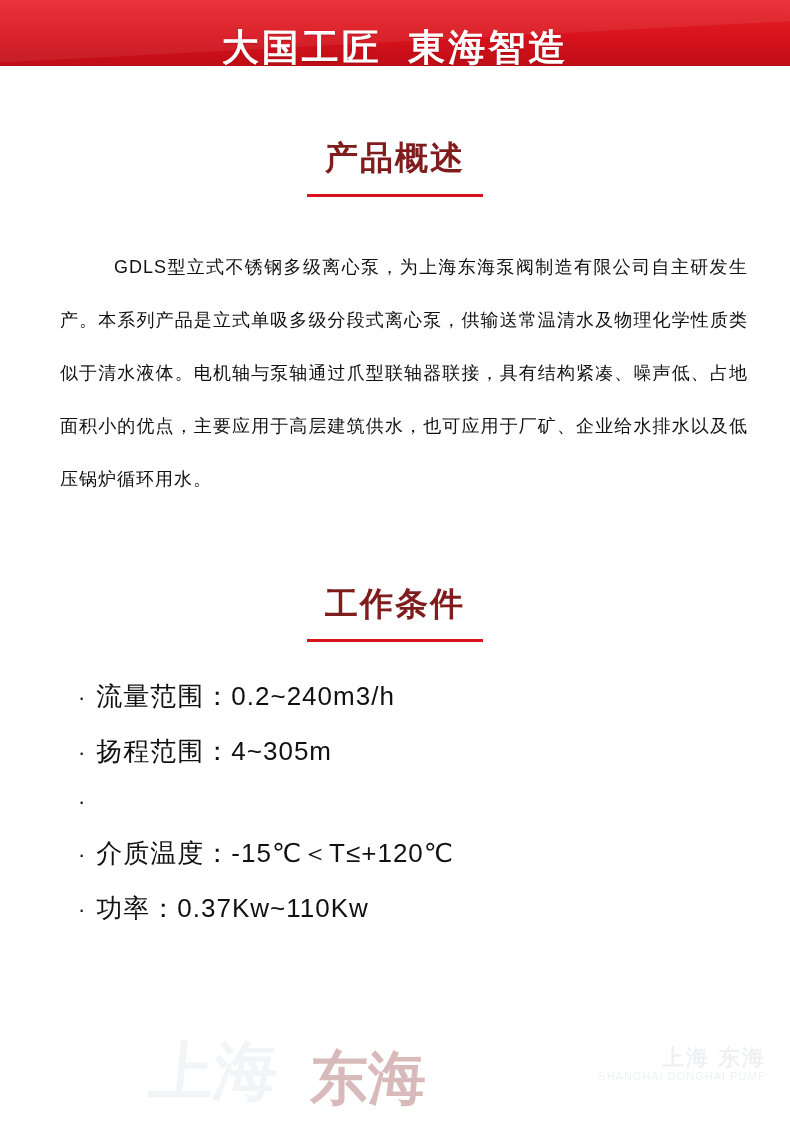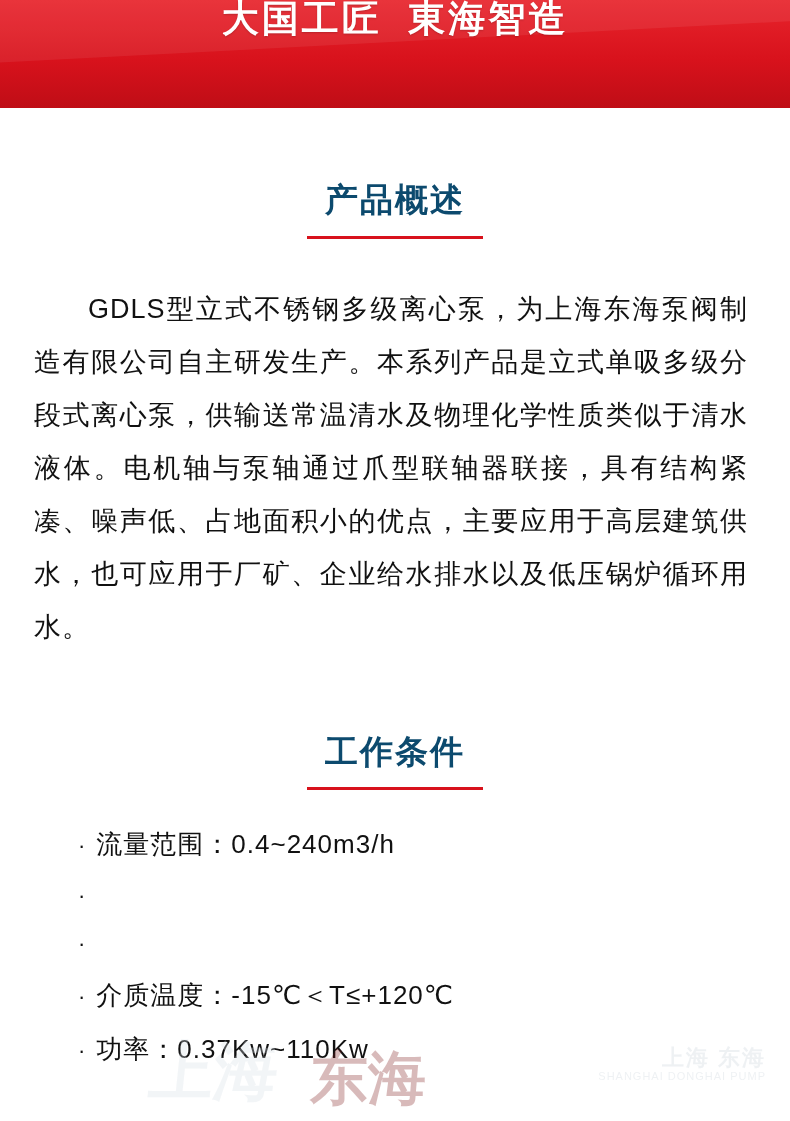--- a/index.html
+++ b/index.html
@@ -12,24 +12,24 @@
     background: #ffffff;
     font-family: "Liberation Sans", "DejaVu Sans", sans-serif;
     position: relative;
     overflow: hidden;
   }
 
   
   .banner {
     position: relative;
     width: 790px;
-    height: 108px;
+    height: 66px;
     background: linear-gradient(180deg, #e8252d 0%, #d8121c 55%, #bf0d16 100%);
     display: flex;
-    align-items: flex-start;
+    align-items: flex-end;
     justify-content: center;
     overflow: hidden;
   }
   .banner-sheen {
     position: absolute;
     left: -20px; top: -40px;
     width: 900px; height: 80px;
     background: rgba(255,255,255,0.07);
     transform: rotate(-3deg);
     pointer-events: none;
@@ -45,38 +45,38 @@
     z-index: 2;
   }
 
   
   .section {
     text-align: center;
   }
   .section-title {
     font-size: 33px;
     font-weight: bold;
-    color: #0c4a6e;
+    color: #7f1d1d;
     letter-spacing: 2px;
     line-height: 1.2;
   }
   .section-rule {
     width: 176px;
     height: 3px;
     background: #d8121c;
     margin: 16px auto 0;
   }
 
   .overview-heading { margin-top: 72px; }
   .conditions-heading { margin-top: 78px; }
 
   
   .paragraph {
-    margin: 44px 42px 0 34px;
-    font-size: 27px;
+    margin: 44px 42px 0 60px;
+    font-size: 18px;
     line-height: 53px;
     color: #111111;
     text-align: justify;
     text-align-last: left;
     text-indent: 54px;
     letter-spacing: 1px;
     font-family: "Liberation Sans", "DejaVu Sans", sans-serif;
   }
 
   
@@ -158,24 +158,25 @@
 <p class="paragraph">GDLS型立式不锈钢多级离心泵，为上海东海泵阀制造有限公司自主研发生产。本系列产品是立式单吸多级分段式离心泵，供输送常温清水及物理化学性质类似于清水液体。电机轴与泵轴通过爪型联轴器联接，具有结构紧凑、噪声低、占地面积小的优点，主要应用于高层建筑供水，也可应用于厂矿、企业给水排水以及低压锅炉循环用水。</p>
 
 <div class="section conditions-heading">
   <div class="section-title">工作条件</div>
   <div class="section-rule"></div>
 </div>
 
 <ul class="spec-list">
   <li class="spec-item">
     <span class="bullet-dot">·</span>
-    <span class="spec-text">流量范围：0.4~240m3/h</span>
+    <span class="spec-text">流量范围：0.2~240m3/h</span>
   </li>
   <li class="spec-item">
     <span class="bullet-dot">·</span>
+    <span class="spec-text">扬程范围：4~305m</span>
   </li>
   <li class="spec-item">
     <span class="bullet-dot">·</span>
   </li>
   <li class="spec-item">
     <span class="bullet-dot">·</span>
     <span class="spec-text">介质温度：-15℃＜T≤+120℃</span>
   </li>
   <li class="spec-item">
     <span class="bullet-dot">·</span>

